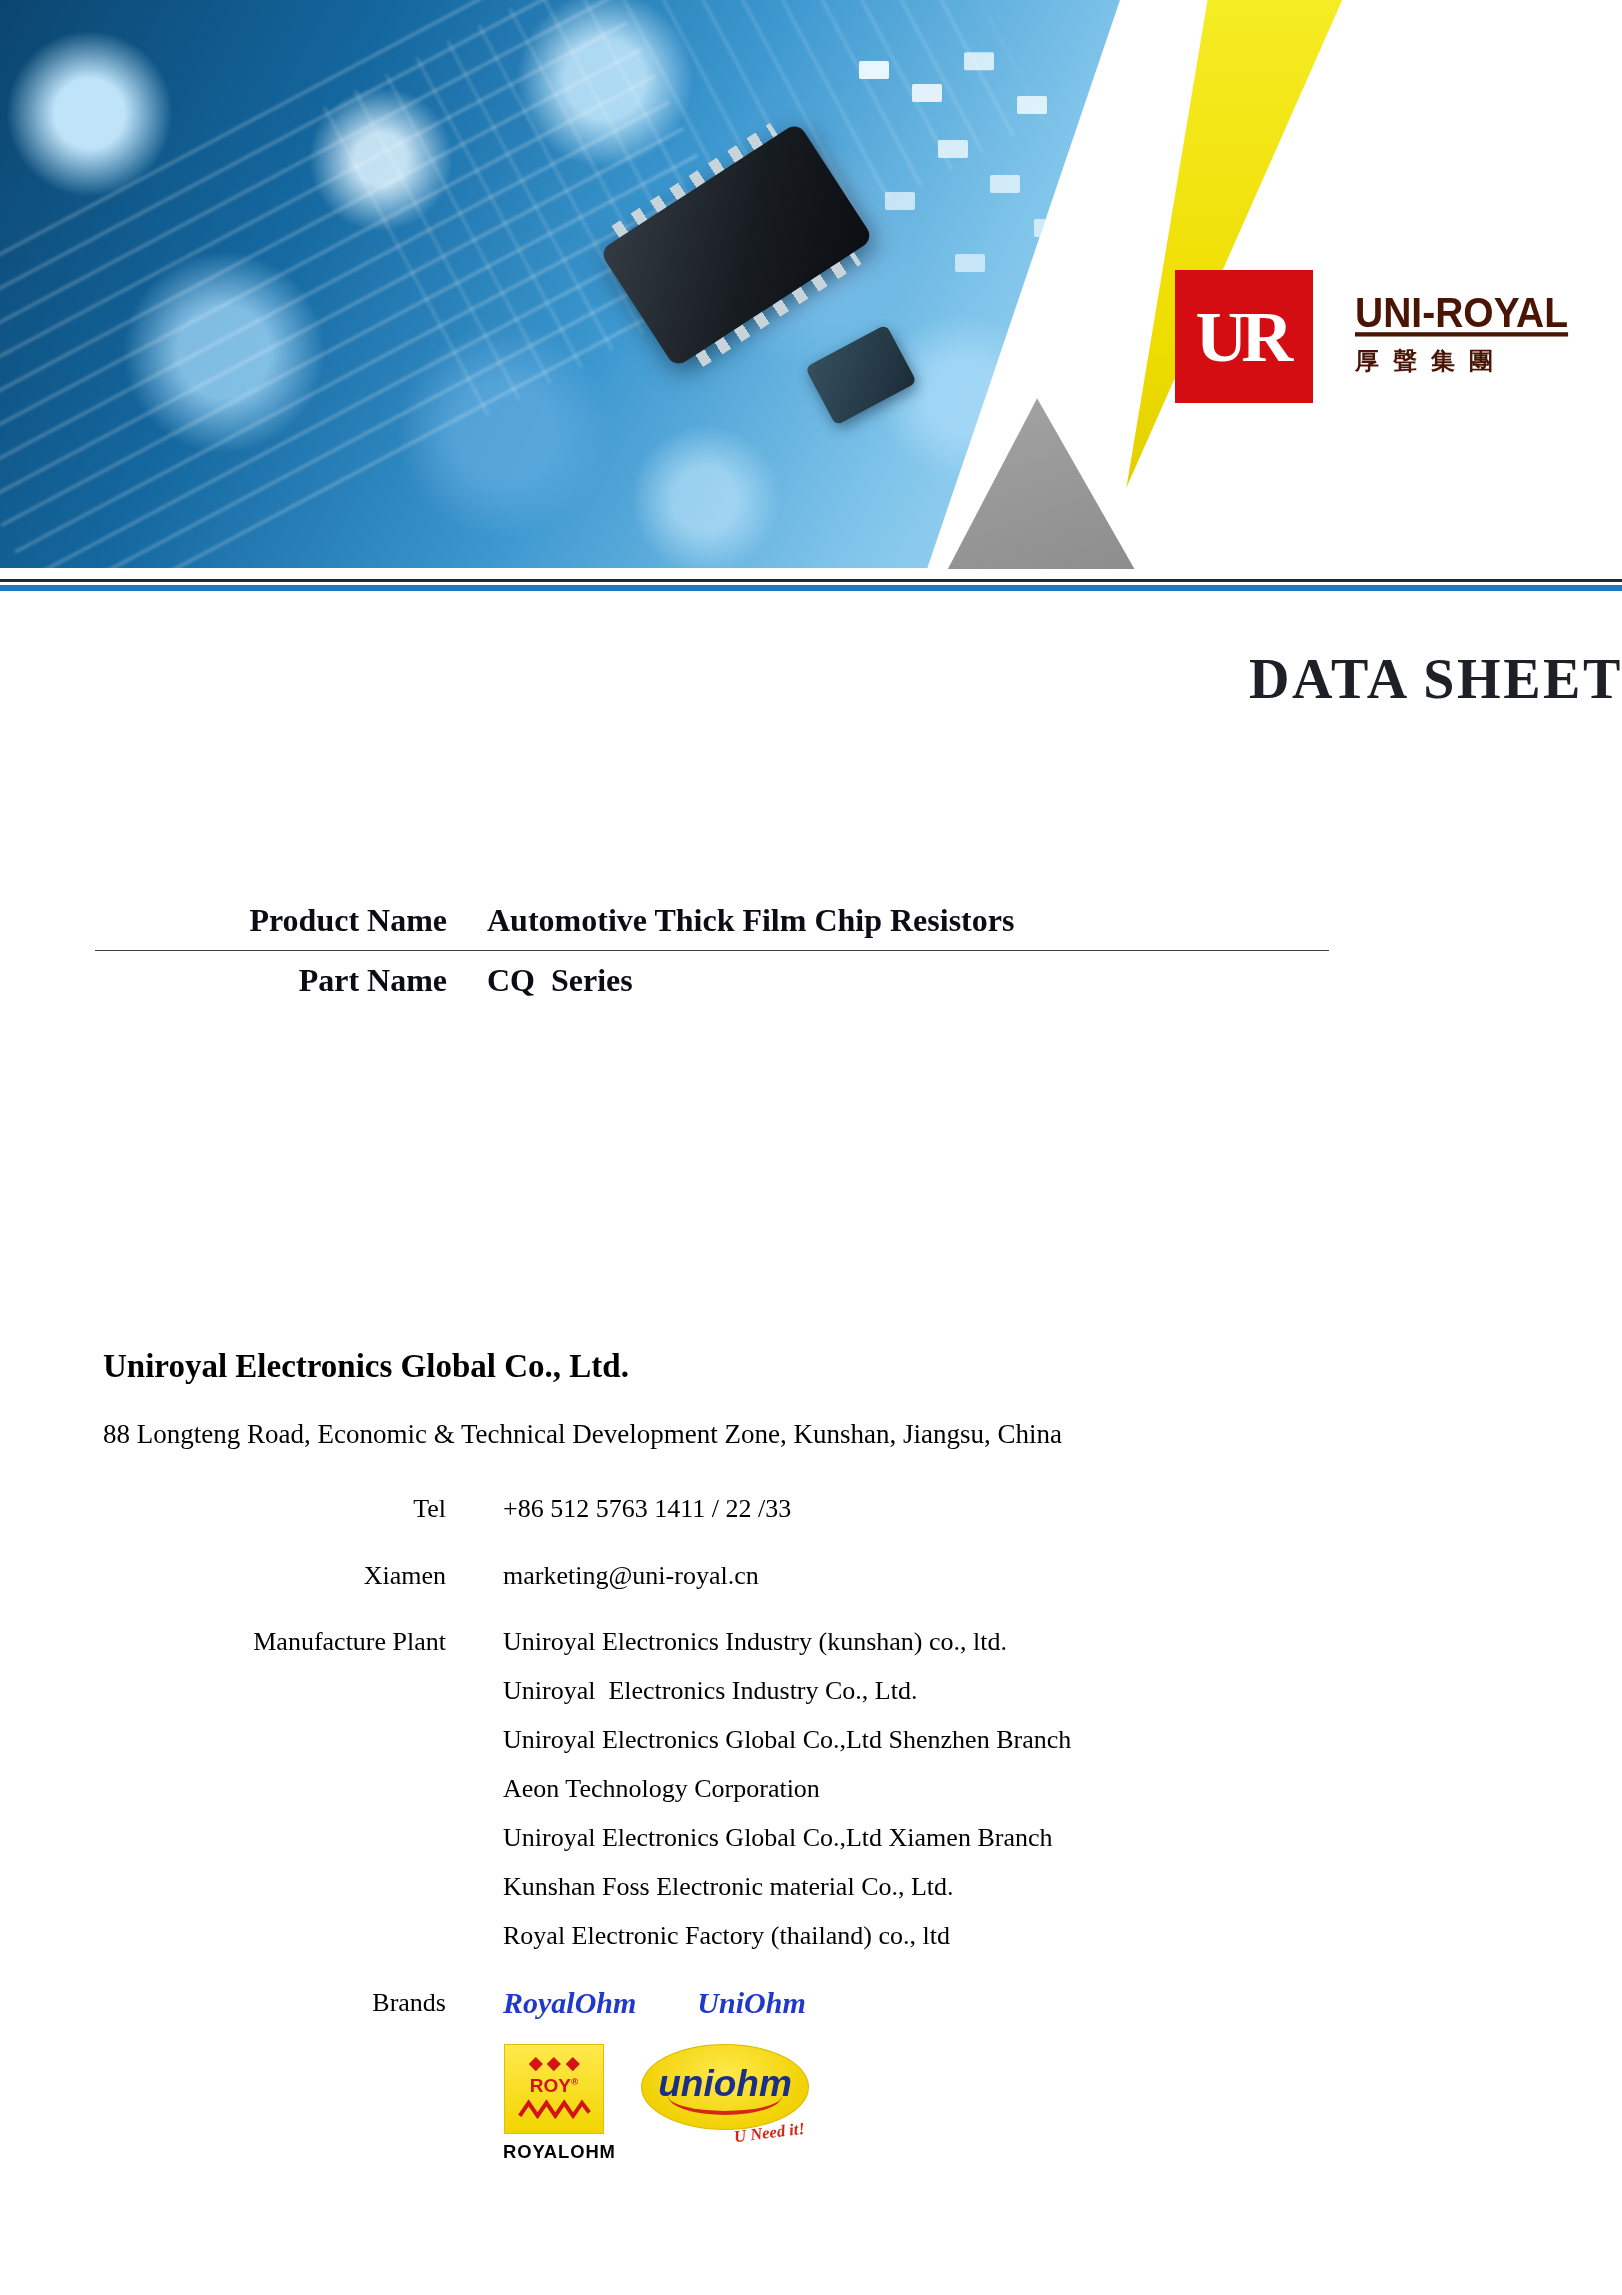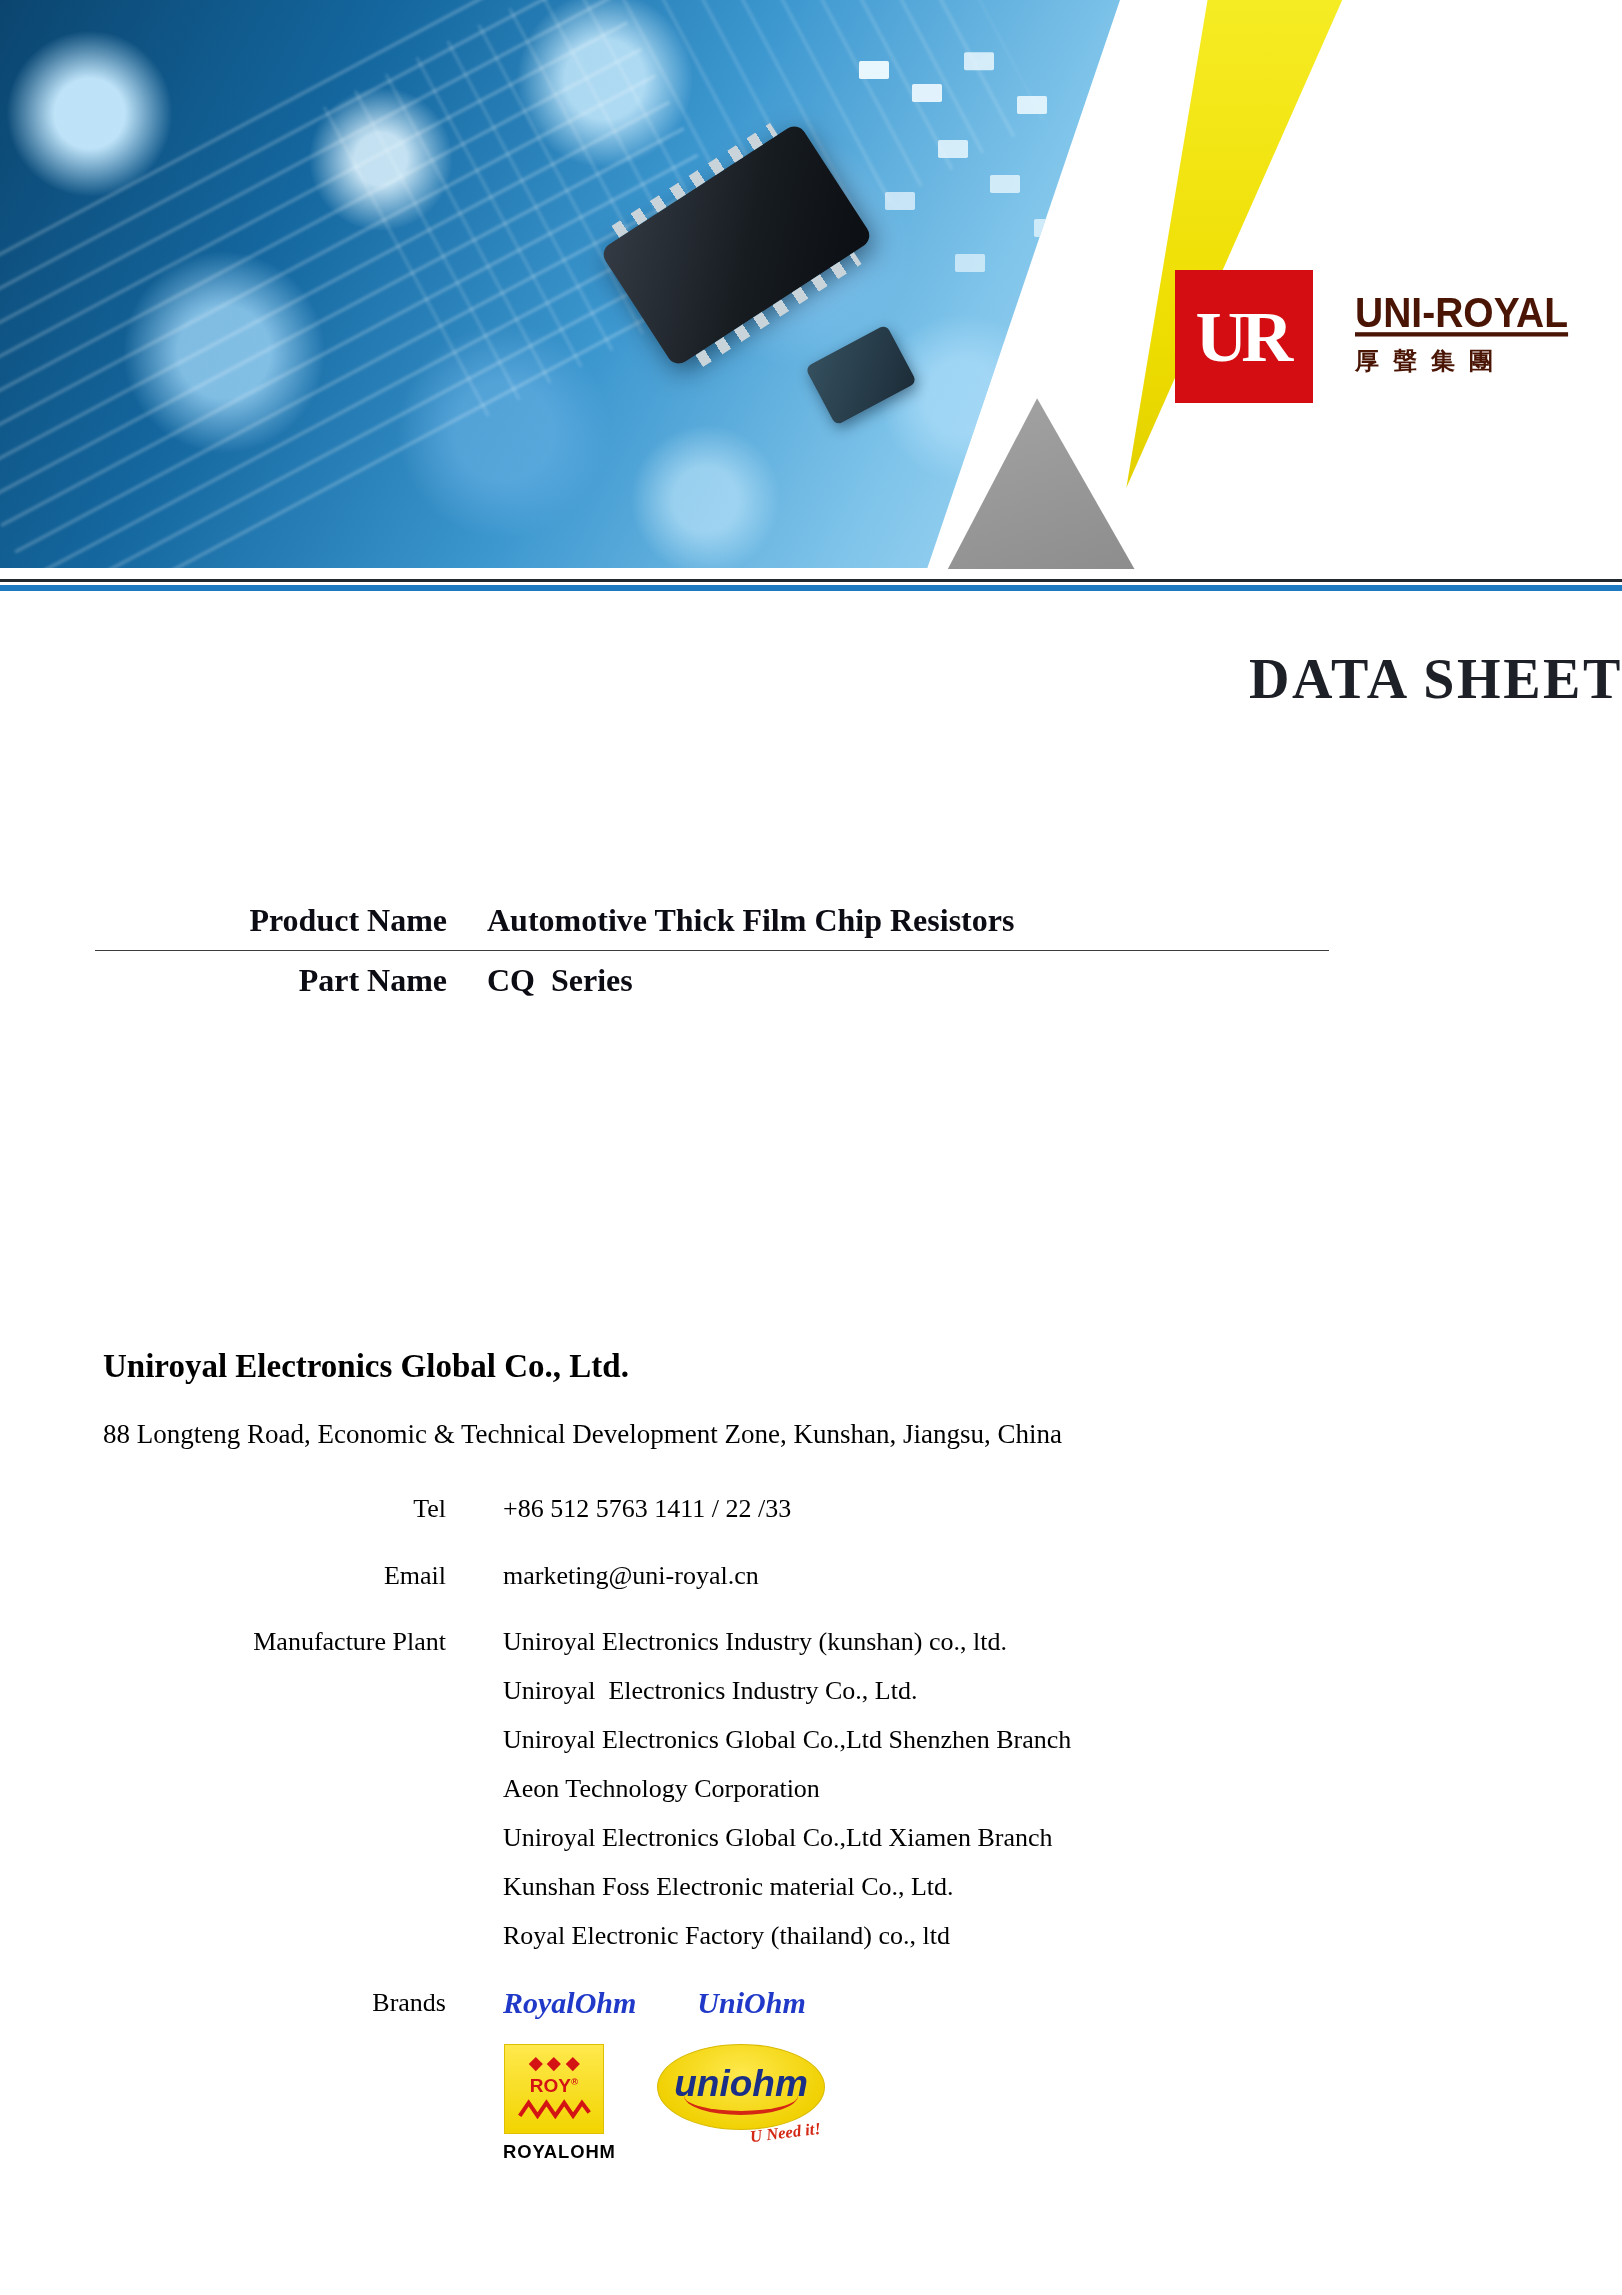--- a/index.html
+++ b/index.html
@@ -80,21 +80,21 @@
   .company-name{margin:0;font-size:33px;font-weight:bold;line-height:42px;color:#000;}
   .address{margin:30px 0 32px 0;font-size:27px;line-height:35px;color:#000;}
   .crow{display:grid;grid-template-columns:343px 1fr;column-gap:57px;margin-bottom:17.5px;
     font-size:26px;line-height:49px;color:#000;}
   .clabel{text-align:right;}
   .cvalues div{white-space:pre-wrap;}
   .brands-values{display:flex;gap:61px;align-items:baseline;}
   .brand{color:#2039c8;font-weight:bold;font-style:italic;font-size:30px;}
 
   
-  .logos{margin-left:400px;margin-top:14px;display:flex;gap:52px;align-items:flex-start;}
+  .logos{margin-left:400px;margin-top:14px;display:flex;gap:36px;align-items:flex-start;}
   .royalohm{width:102px;text-align:center;}
   .royalohm-box{width:98px;height:88px;margin:0 auto;background:linear-gradient(180deg,#ffe94d,#f2d400);
     border:1.8px solid #e0bf00;display:flex;flex-direction:column;align-items:center;justify-content:center;gap:3.5px;}
   .ro-diamonds{display:flex;gap:8.8px;}
   .ro-diamonds span{width:9.6px;height:9.6px;background:#d41414;transform:rotate(45deg);display:block;}
   .ro-text{font-family:"Liberation Sans","DejaVu Sans",sans-serif;font-weight:bold;color:#d41414;
     font-size:19px;line-height:19px;}
   .ro-text sup{font-size:9.6px;}
   .ro-zigzag{width:77px;height:21px;display:block;}
   .royalohm-caption{margin-top:7px;font-family:"Liberation Sans","DejaVu Sans",sans-serif;
@@ -156,21 +156,21 @@
     <p class="address">88 Longteng Road, Economic &amp; Technical Development Zone, Kunshan, Jiangsu, China</p>
 
     <div class="crow">
       <div class="clabel">Tel</div>
       <div class="cvalues">
         <div>+86 512 5763 1411 / 22 /33</div>
       </div>
     </div>
 
     <div class="crow">
-      <div class="clabel">Email</div>
+      <div class="clabel">Xiamen</div>
       <div class="cvalues">
         <div>marketing@uni-royal.cn</div>
       </div>
     </div>
 
     <div class="crow">
       <div class="clabel">Manufacture Plant</div>
       <div class="cvalues">
         <div>Uniroyal Electronics Industry (kunshan) co., ltd.</div>
         <div>Uniroyal  Electronics Industry Co., Ltd.</div>

